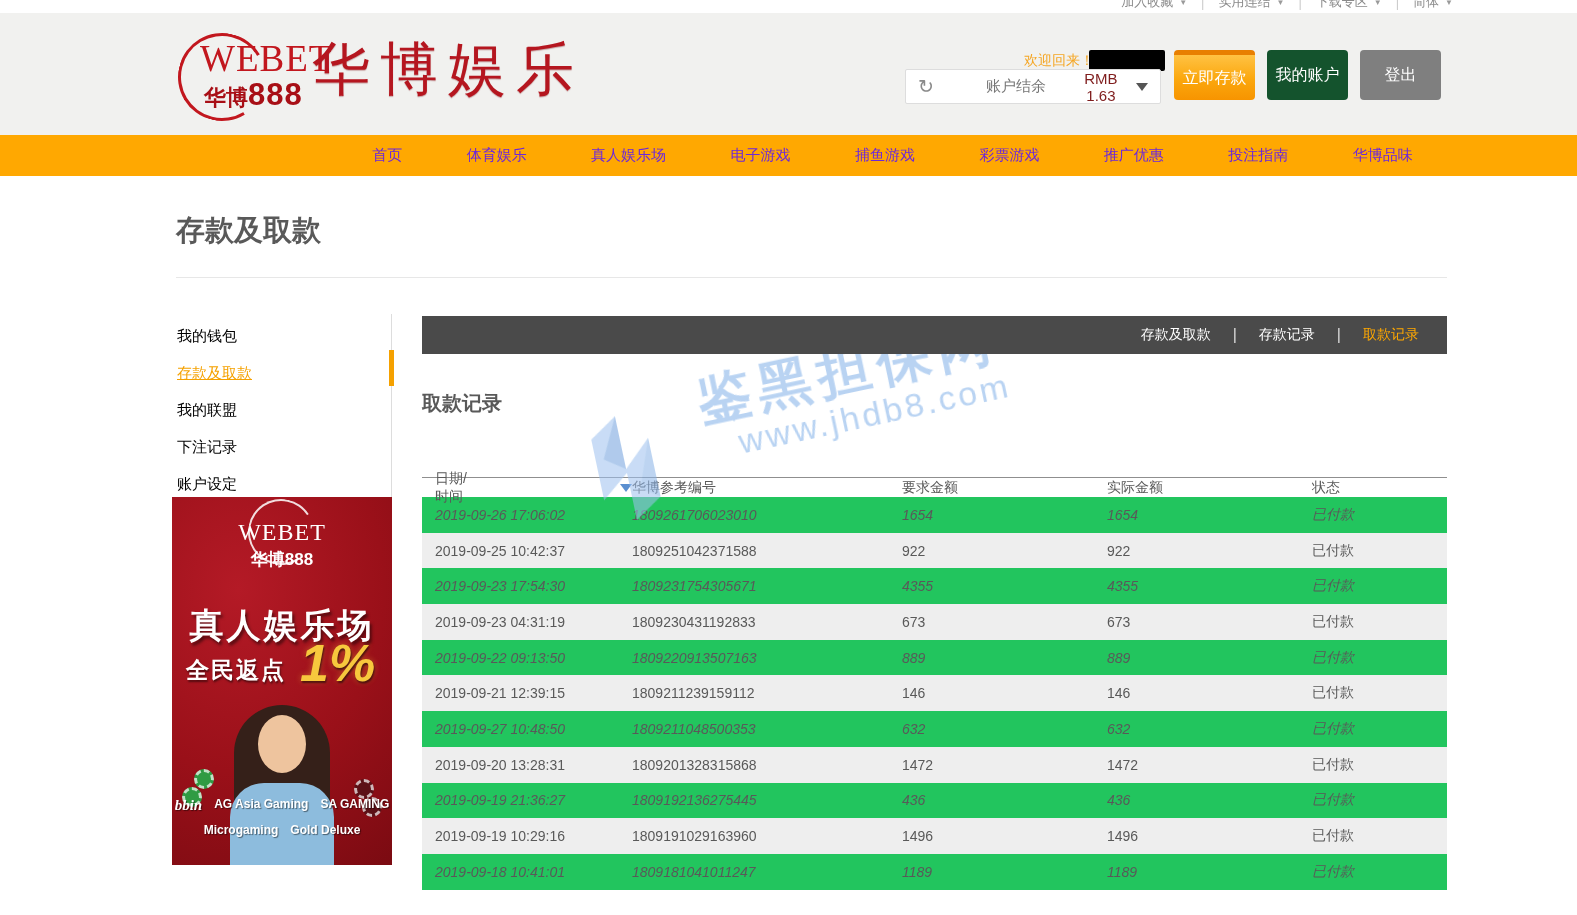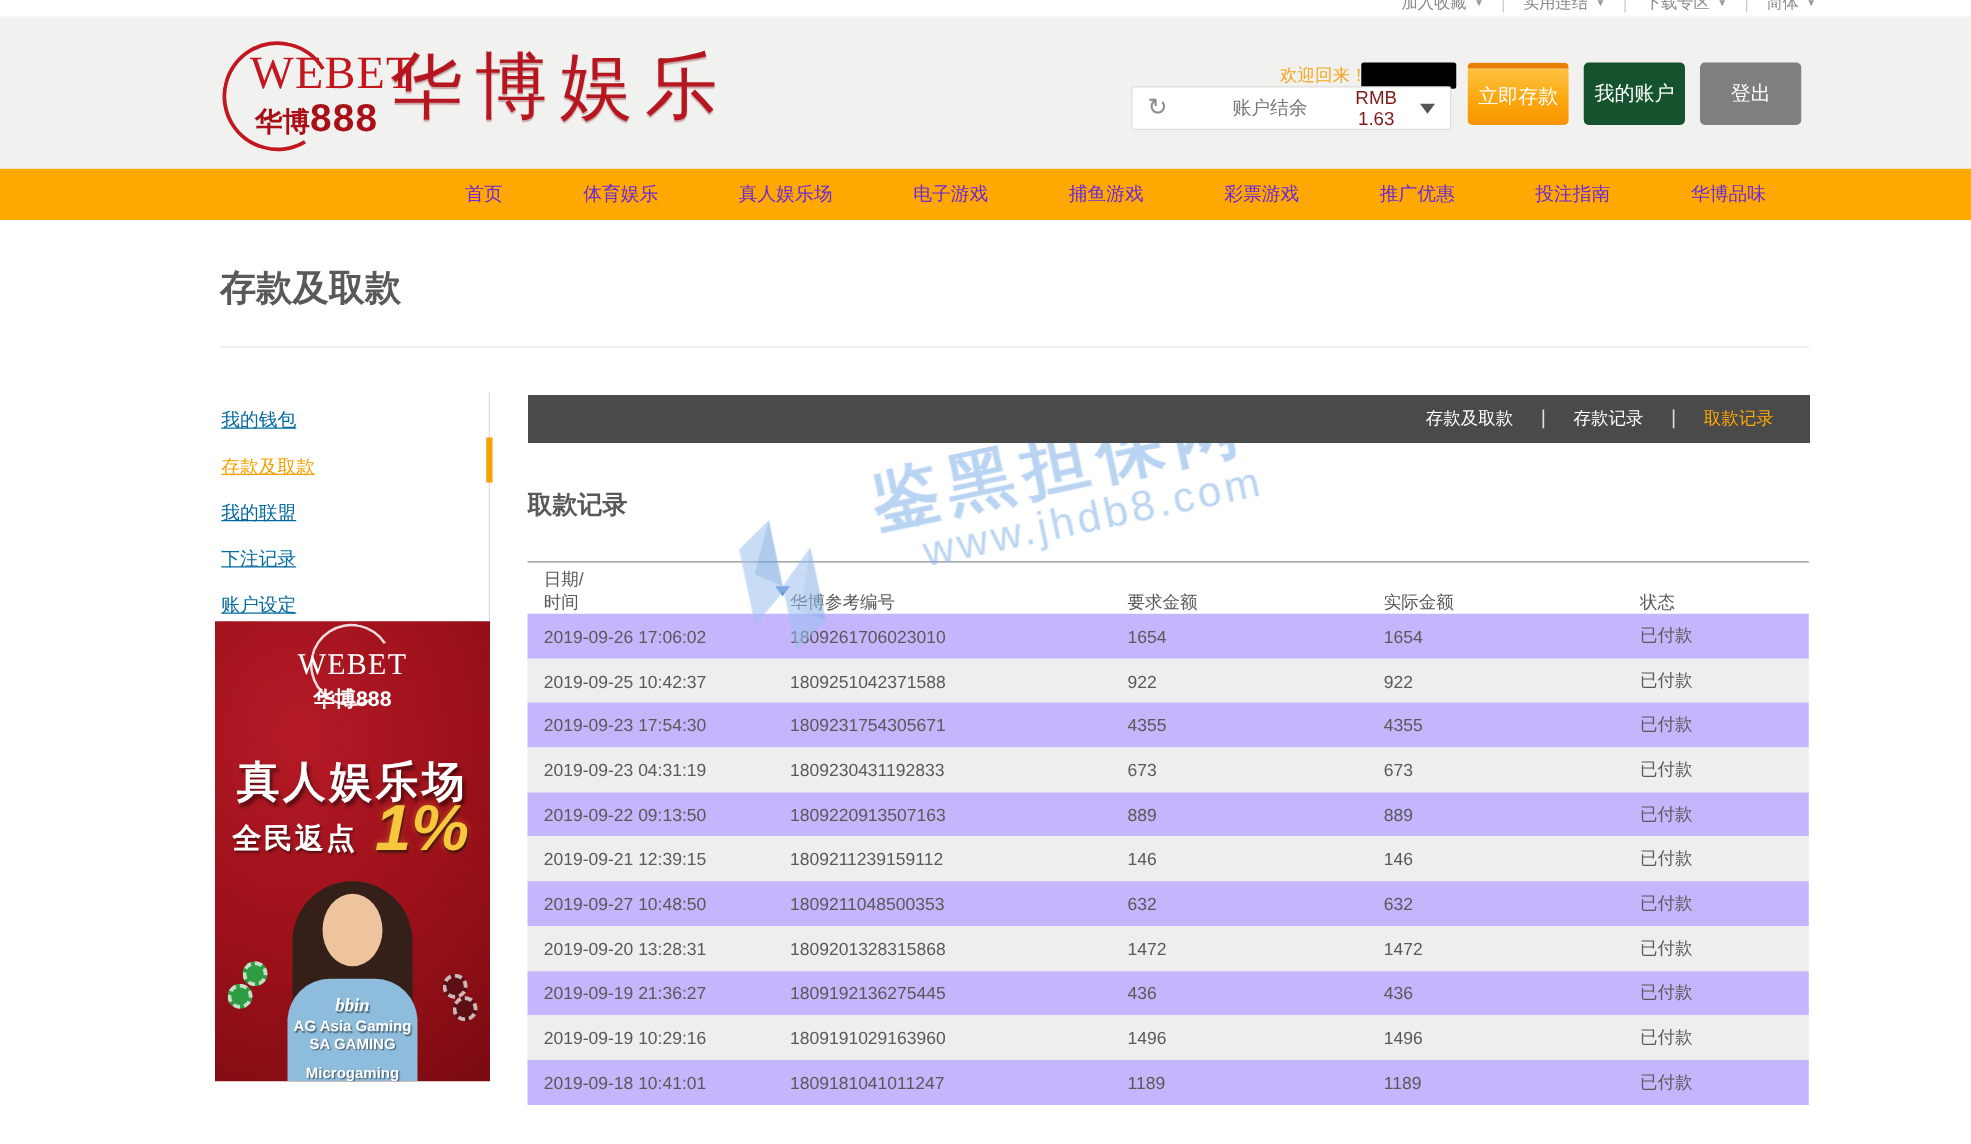--- a/index.html
+++ b/index.html
@@ -52,21 +52,21 @@
   #nav-inner { position:absolute; left:340px; top:0; width:1105px; height:41px; display:flex;
                justify-content:space-around; align-items:center; }
   .nav-item { color:#6d28d9; font-size:15px; cursor:pointer; padding:0 6px; white-space:nowrap; }
 
   
   #page-title { position:absolute; left:176px; top:211px; font-size:29px; font-weight:bold; color:#595959; }
   #title-divider { position:absolute; left:176px; top:277px; width:1271px; border-top:1px solid #e7e7e7; }
 
   
   #side-menu { position:absolute; left:176px; top:314px; width:216px; border-right:1px solid #ddd; padding:4px 0 6px 0; }
-  .side-item { font-size:15px; color:#0369a1; padding:9px 0 9px 1px; cursor:pointer;text-decoration:underline; }
+  .side-item { font-size:15px; color:#000000; padding:9px 0 9px 1px; cursor:pointer; }
   .side-item.active { color:#f5a100; text-decoration:underline; }
   #side-active-bar { position:absolute; left:389px; top:350px; width:5px; height:36px; background:#f5a100; }
 
   
   #banner { position:absolute; left:172px; top:497px; width:220px; height:368px; overflow:hidden; cursor:pointer;
             background:radial-gradient(120% 90% at 30% 25%, #b41a26 0%, #9a1019 55%, #7c0b12 100%); }
   #banner-logo { position:absolute; left:0; top:14px; width:220px; text-align:center; color:#fff; }
   #banner-ring { position:absolute; left:76px; top:2px; width:66px; height:66px; border:2px solid rgba(255,255,255,.85);
                  border-radius:50%; border-right-color:transparent; transform:rotate(12deg); }
   #banner-webet { font-family:"Liberation Serif", serif; font-size:24px; letter-spacing:1px; padding-top:8px; }
@@ -79,21 +79,21 @@
                 color:#f7c83d; text-shadow:1px 2px 2px rgba(0,0,0,.55), 0 0 6px rgba(255,200,60,.4); }
   .chip { position:absolute; width:20px; height:20px; border-radius:50%; border:3px dashed rgba(255,255,255,.7); }
   .chip.green { background:#2f9b43; }
   .chip.dark  { background:#5c1016; }
   #girl-hair { position:absolute; left:62px; top:208px; width:96px; height:160px; background:#352019;
                border-radius:48px 48px 0 0; }
   #girl-face { position:absolute; left:86px; top:218px; width:48px; height:58px; background:#eec49e; border-radius:50%; }
   #girl-dress { position:absolute; left:58px; top:286px; width:104px; height:82px; background:#8dbcdd;
                 border-radius:34px 34px 0 0; }
   #providers { position:absolute; left:0; top:300px; width:220px; color:#fff; text-align:center; }
-  #providers .prow { display:flex; justify-content:center; margin-bottom:9px;flex-direction:column; }
+  #providers .prow { display:flex; justify-content:center; gap:12px; margin-bottom:9px; }
   .provider { font-size:12px; font-weight:bold; white-space:nowrap; text-shadow:1px 1px 1px rgba(0,0,0,.5); }
   .provider.script { font-family:"Liberation Serif", serif; font-style:italic; font-size:15px; }
 
   
   #tabbar { position:absolute; left:422px; top:316px; width:1025px; height:38px; background:#4a4a4a;
             display:flex; align-items:center; justify-content:flex-end; padding-right:18px; z-index:10; }
   .tab { color:#fff; font-size:14px; cursor:pointer; padding:0 10px; white-space:nowrap; }
   .tab.active { color:#ffa801; }
   .tab-sep { color:#dcdcdc; padding:0 12px; }
 
@@ -101,25 +101,25 @@
 
   
   #watermark { position:absolute; left:575px; top:392px; width:520px; transform:rotate(-12deg);
                transform-origin:left top; opacity:.55; z-index:6; pointer-events:none; }
   #wm-logo { position:absolute; left:0; top:28px; }
   #wm-text1 { position:absolute; left:118px; top:0; font-size:54px; font-weight:bold; color:#7fafe8; letter-spacing:7px; }
   #wm-text2 { position:absolute; left:150px; top:64px; font-size:34px; color:#7fafe8; letter-spacing:3px; }
 
   
   #wd-table { position:absolute; left:422px; top:449px; width:1025px; font-size:14px; color:#595959; z-index:4; }
-  #wd-head { display:flex; border-top:1px solid #8f8f8f; height:42px; align-items:flex-end; }
+  #wd-head { display:flex; border-top:1px solid #8f8f8f; height:20px; align-items:center;margin-top:28px; }
   .hcell { display:flex; align-items:center; }
   .row { display:flex; height:35.7px; align-items:center; }
   .row.odd { background:#eeeeee; }
-  .row.even { background:#c4b5fd; }
+  .row.even { background:#22c55e;font-style:italic; }
   .c1 { width:210px; padding-left:13px; }
   .c2 { width:270px; }
   .c3 { width:205px; }
   .c4 { width:205px; }
   .c5 { flex:1; }
   #sort-icon { width:0; height:0; border-left:6px solid transparent; border-right:6px solid transparent;
                border-top:8px solid #5b8fd0; margin-left:148px; cursor:pointer; }
 </style>
 </head>
 <body>

